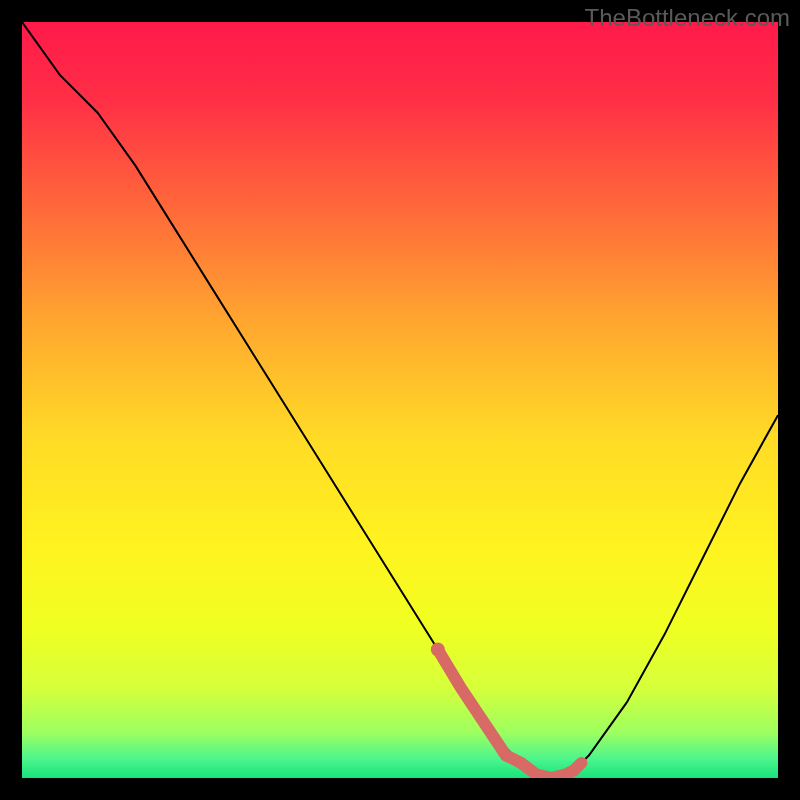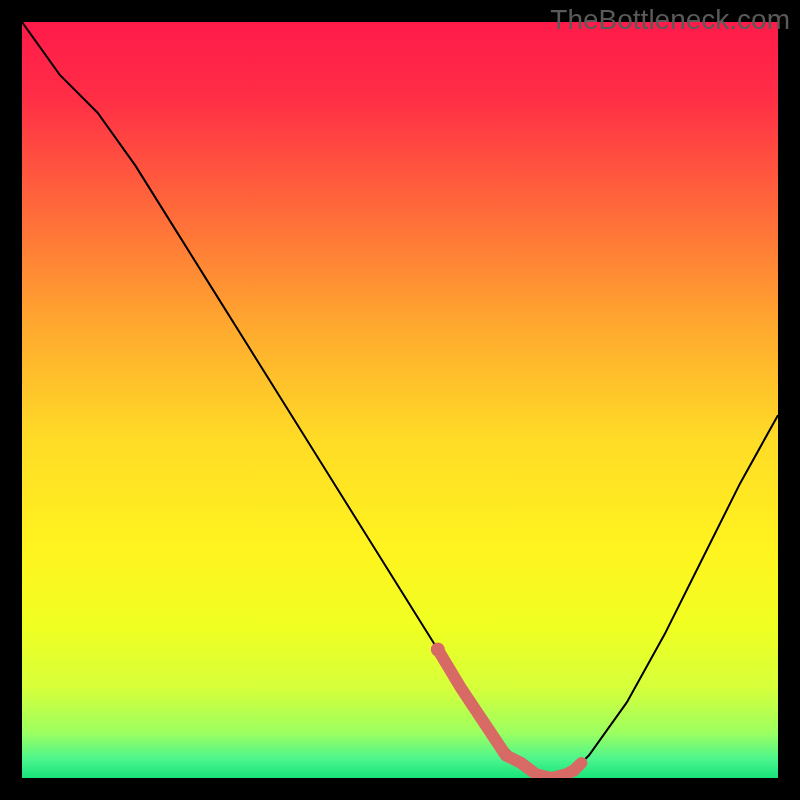--- a/index.html
+++ b/index.html
@@ -14,21 +14,21 @@
   .outer {
     position: relative;
     width: 800px;
     height: 800px;
     background: #000;
   }
   .watermark {
     position: absolute;
     top: 4px;
     right: 10px;
-    font-size: 28px;
+    font-size: 24px;
     font-weight: 400;
     color: #5a5a5a;
     z-index: 10;
     letter-spacing: 0px;
   }
   .plot {
     position: absolute;
     left: 22px;
     top: 22px;
     width: 756px;

